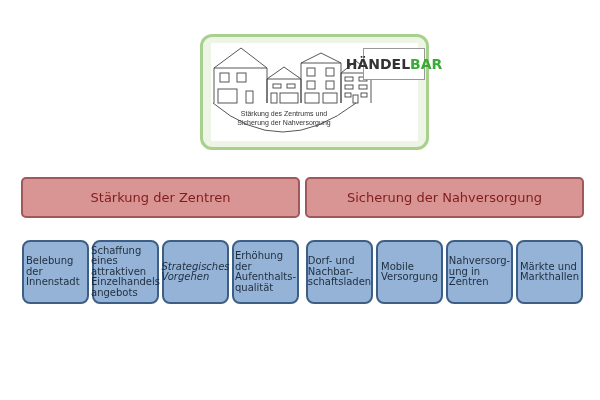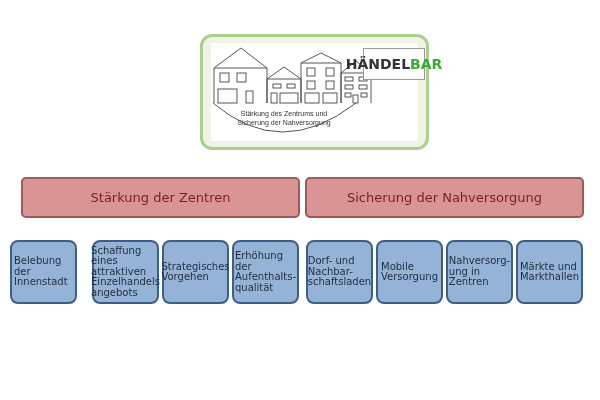--- a/index.html
+++ b/index.html
@@ -61,28 +61,28 @@
     <div class="brand">
       <span>HÄNDEL</span>
         <span class="bar">BAR</span>
     </div>
   </div>
 </div>
 
 <div class="header" style="left:21px; width:279px;">Stärkung der Zentren</div>
 <div class="header" style="left:305px; width:279px;">Sicherung der Nahversorgung</div>
 
-<div class="box" style="left:10px;">Belebung der
+<div class="box" style="left:22px;">Belebung der
 Innenstadt</div>
 <div class="box" style="left:92px;">Schaffung
 eines
 attraktiven
 Einzelhandels
 angebots</div>
-<div class="box" style="left:162px;">Strategisches
+<div class="box" style="left:162px;font-style:italic;">Strategisches
 Vorgehen</div>
 <div class="box" style="left:232px;">Erhöhung der
 Aufenthalts-
 qualität</div>
 <div class="box" style="left:306px;">Dorf- und
 Nachbar-
 schaftsladen</div>
 <div class="box" style="left:376px;">Mobile
 Versorgung</div>
 <div class="box" style="left:446px;">Nahversorg-

